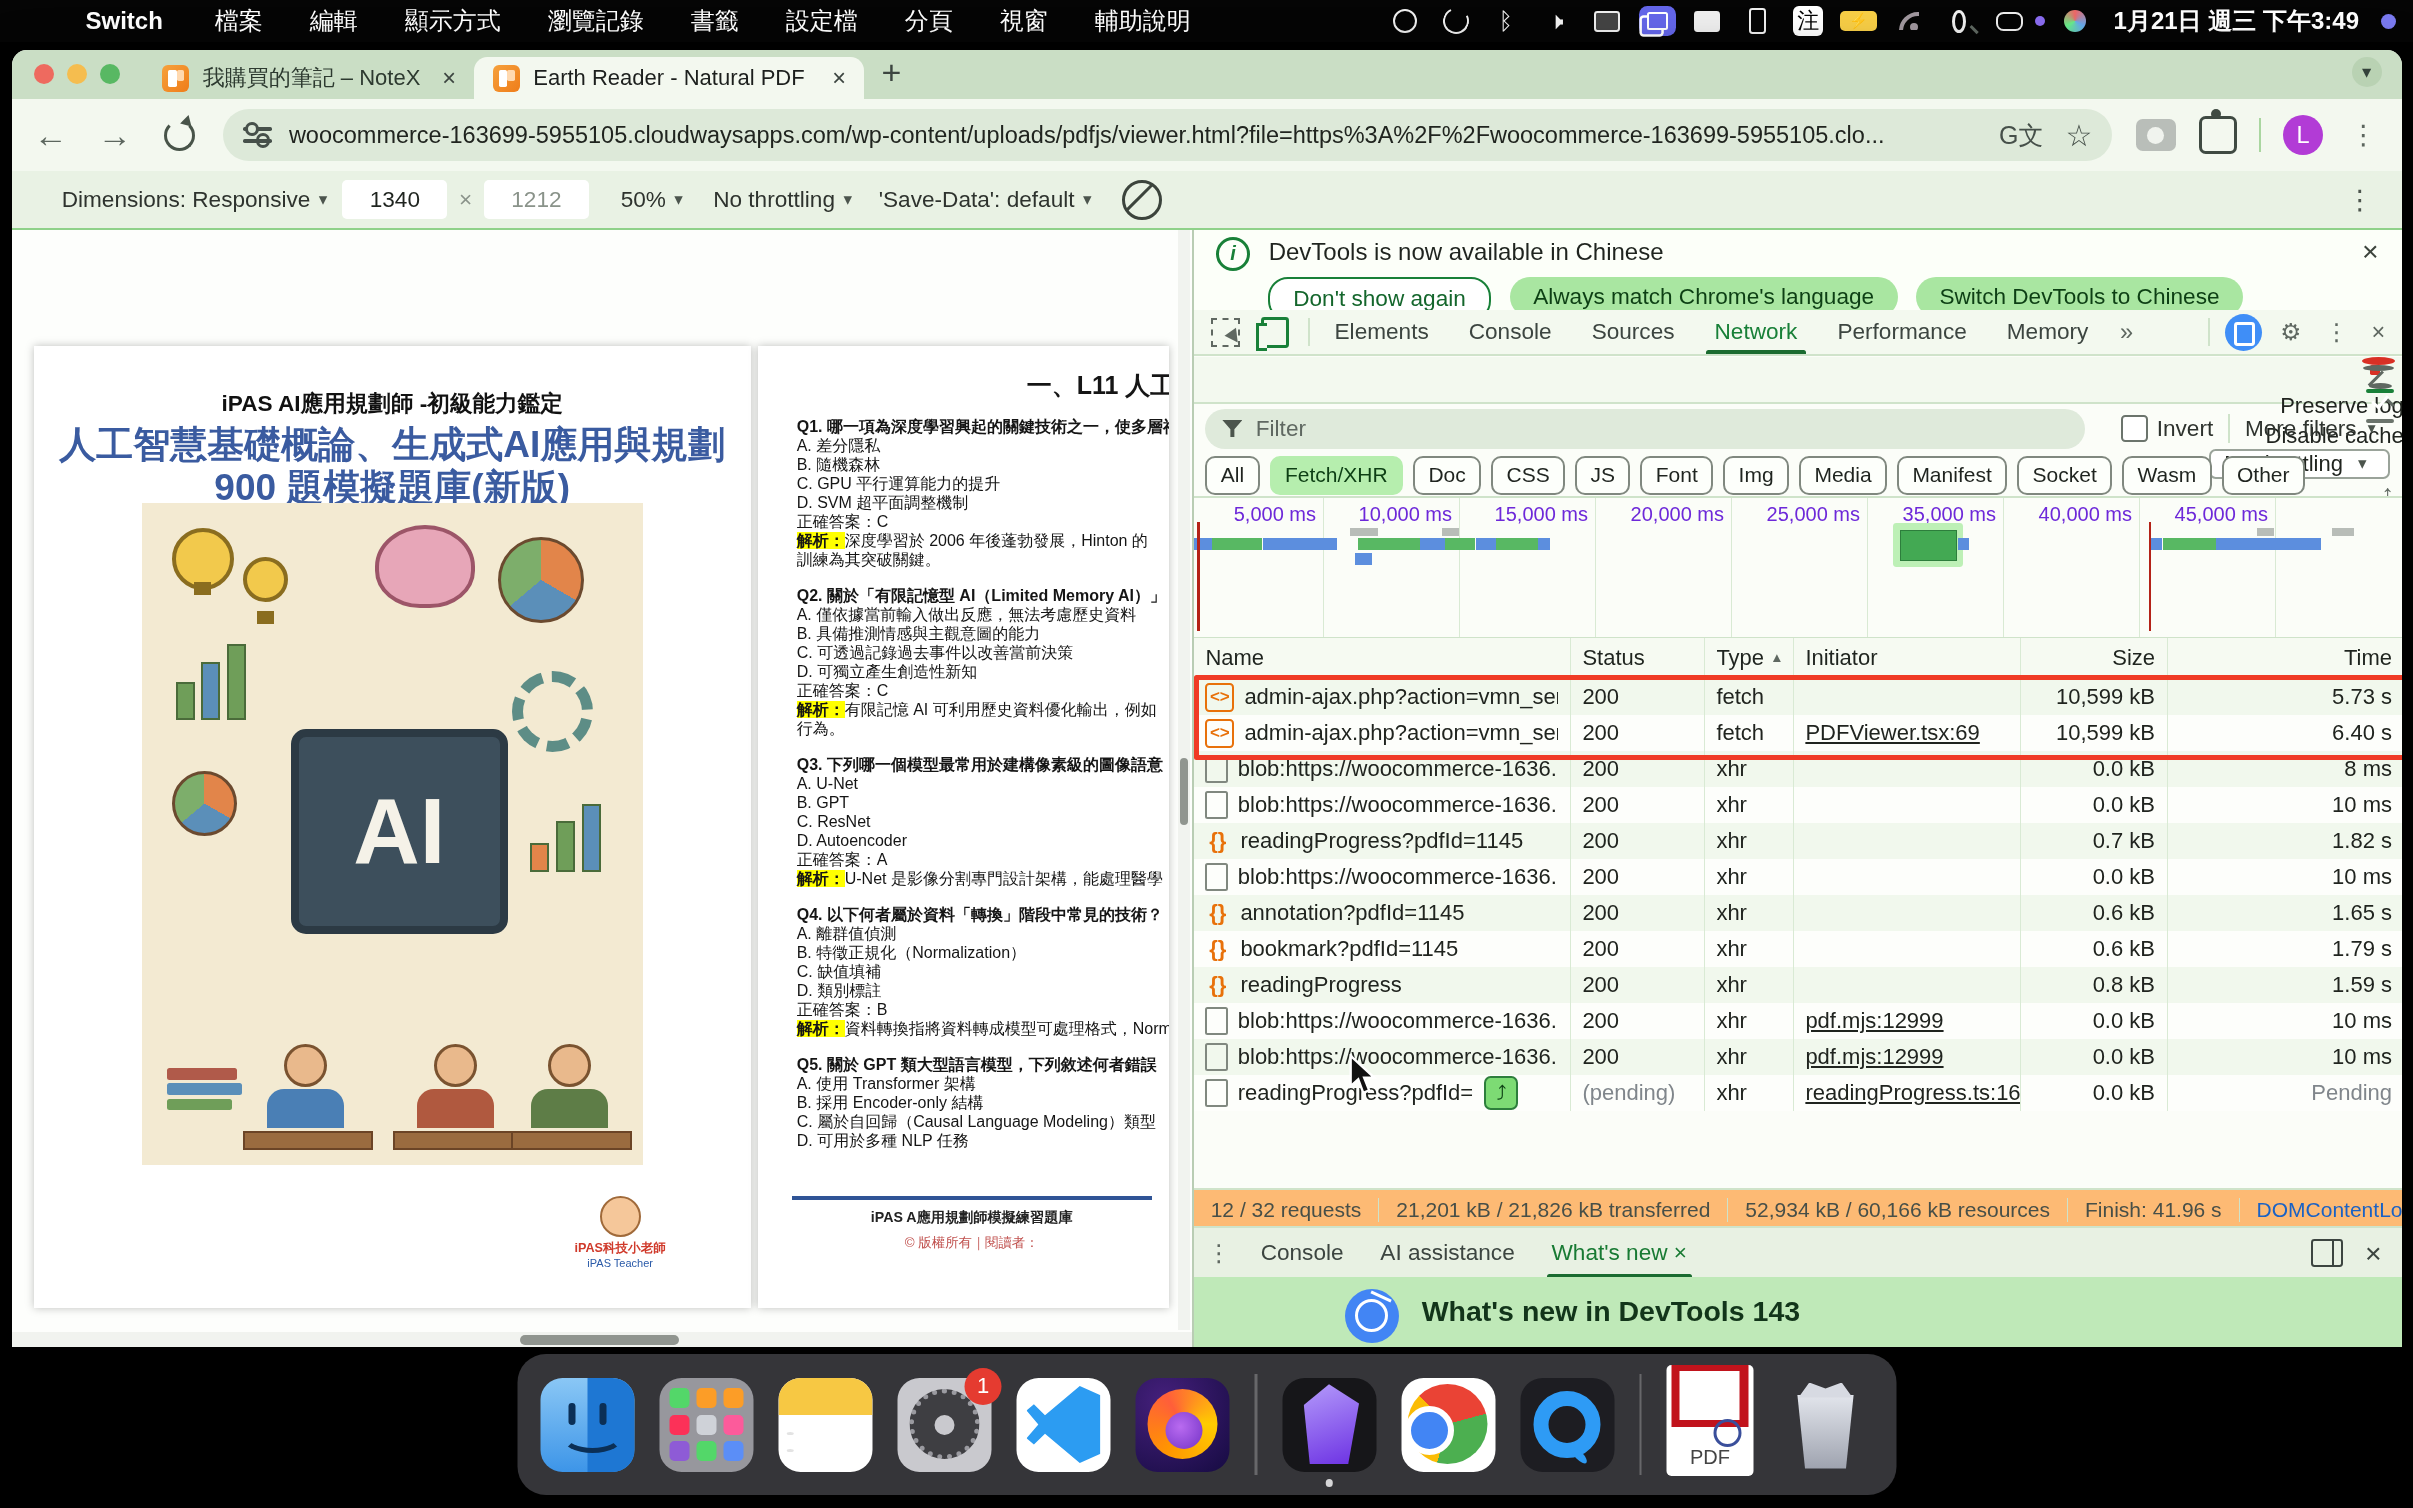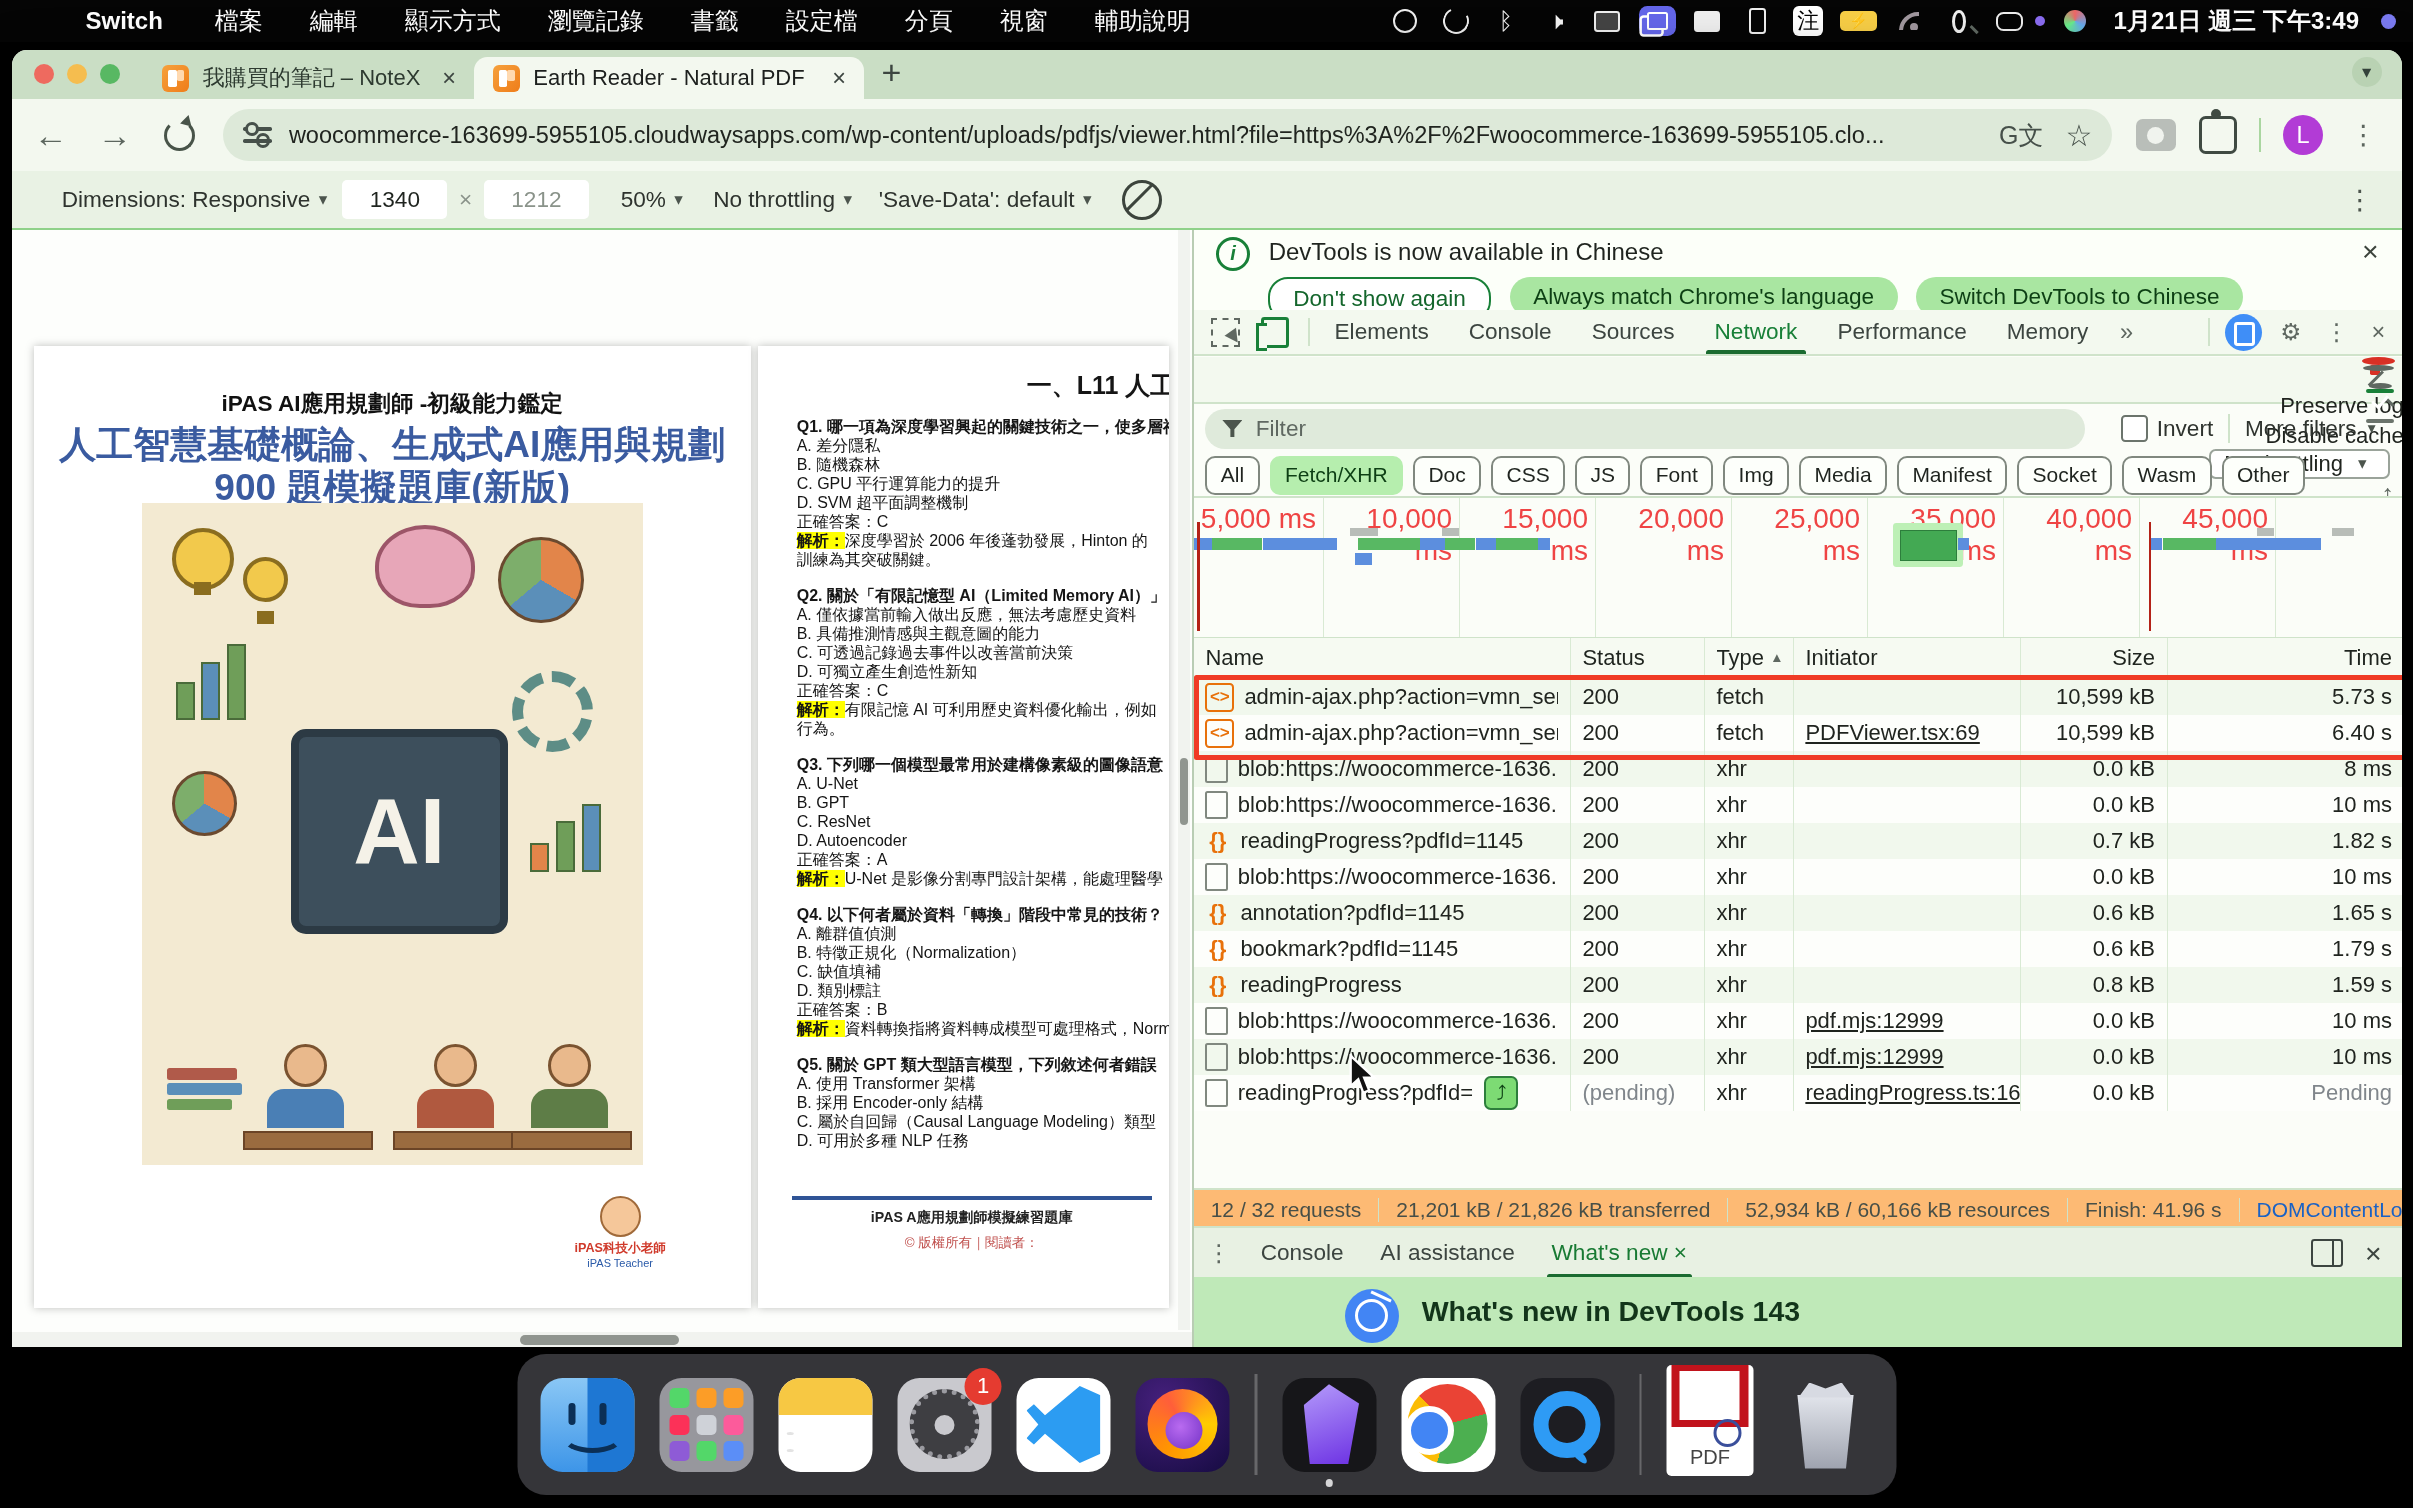--- a/index.html
+++ b/index.html
@@ -168,21 +168,21 @@
     padding:0 17px;color:#5f6861;font-size:22.6px;}
   .funnel-sm{width:20px;height:17px;background:#4c554d;clip-path:polygon(0 0,100% 0,60% 55%,60% 100%,40% 100%,40% 55%);margin-right:13.4px;}
   #filterrow .right{display:flex;align-items:center;font-size:22.6px;color:#2e332e;margin:0 17px;}
   
   #chiprow{position:absolute;left:0;top:223px;width:100%;height:44px;display:flex;align-items:center;gap:10px;padding-left:11.7px;}
   .chip{height:35px;border:2.5px solid #80887f;border-radius:10px;display:flex;align-items:center;padding:0 13.4px;
     font-size:21px;color:#1f241f;background:#fdfffb;}
   .chip.sel{background:#b6eeae;border-color:#b6eeae;color:#0d3f14;}
   
   #timeline{position:absolute;left:0;top:266px;width:100%;height:139px;border-top:2.5px solid #cfe3ca;border-bottom:2.5px solid #cfe3ca;background:#fbfdf8;display:flex;overflow:hidden;}
-  .tcol{width:136px;flex:none;border-right:1.7px solid #d9ead4;font-size:28px;color:#ef4444;text-align:right;
+  .tcol{width:136px;flex:none;border-right:1.7px solid #d9ead4;font-size:20px;color:#6d28d9;text-align:right;
     padding:5px 6.7px 0 0;box-sizing:border-box;}
   .tl-bar{position:absolute;height:11.7px;top:40px;}
   .tl-green{background:#58b863;}
   .tl-blue{background:#5c8ede;}
   .tl-gray{background:#b8bdb8;height:8.4px;top:30px;}
   .tl-redline{position:absolute;top:23.5px;height:109px;width:2.5px;background:#b42318;}
   .tl-halo{position:absolute;left:699px;top:25px;width:70px;height:44px;background:#bdf0b6;border-radius:3.4px;}
   .tl-big{position:absolute;left:706px;top:32px;width:55px;height:28.5px;background:#43a953;border:1.7px solid #2d7e3c;}
   
   #nettable{position:absolute;left:0;top:408px;width:100%;}

